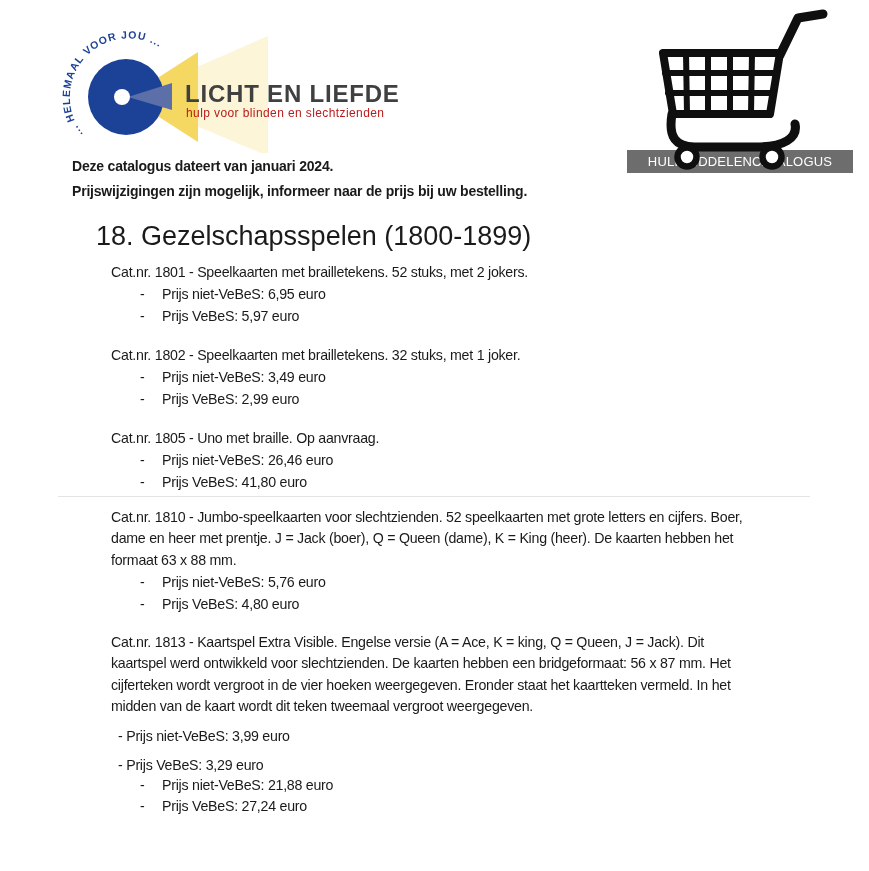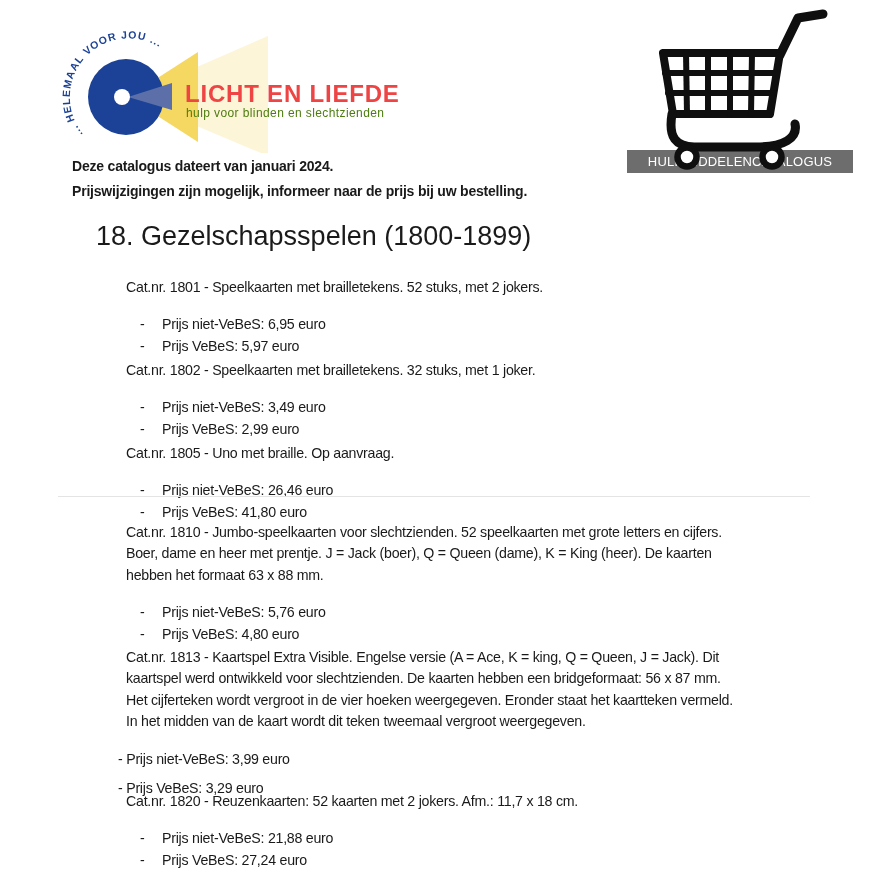--- a/index.html
+++ b/index.html
@@ -13,26 +13,26 @@
     font-family: "Liberation Sans", sans-serif;
     color: #1a1a1a;
   }
 
   
   .logo-wrap { position: absolute; left: 58px; top: 28px; width: 400px; height: 125px; }
   .logo-svg { position: absolute; left: 0; top: 0; }
   .logo-title {
     position: absolute; left: 127px; top: 52px;
     font-size: 24px; font-weight: bold; letter-spacing: 0.8px;
-    color: #ef4444; white-space: nowrap;
+    color: #404040; white-space: nowrap;
   }
   .logo-subtitle {
     position: absolute; left: 128px; top: 78px;
     font-size: 12px; letter-spacing: 0.4px;
-    color: #4d7c0f; white-space: nowrap;
+    color: #b91c1c; white-space: nowrap;
   }
 
   
   .cart-block { position: absolute; left: 0; top: 0; }
   .cart-banner {
     position: absolute; left: 627px; top: 150px; width: 226px; height: 23px;
     background: #6d6d6d; color: #ffffff;
     font-size: 13px; line-height: 23px; text-align: center; letter-spacing: 0.2px;
     white-space: nowrap;
   }
@@ -50,21 +50,21 @@
   }
 
   
   .item { position: absolute; left: 110px; width: 648px; font-size: 14.2px; letter-spacing: -0.25px; line-height: 21.4px; }
   .b1801 { top: 261px; }
   .b1802 { top: 344px; }
   .b1805 { top: 427px; }
   .b1810 { top: 506px; }
   .b1813 { top: 631px; }
   .b1820 { top: 775px; }
-  .item-head { margin: 16px; }
+  .item-head { margin: 1px; }
   .price-row { position: relative; padding-left: 52px; }
   .price-row .marker { position: absolute; left: 30px; }
   .price-inline { margin: 8px; }
 
   .divider {
     position: absolute; left: 58px; top: 496px; width: 752px; height: 1px;
     background: #e4e4e4;
   }
 </style>
 </head>
@@ -178,21 +178,20 @@
     </div>
   </section>
 
   <section class="item b1813">
     <p class="item-head">Cat.nr. 1813 - Kaartspel Extra Visible. Engelse versie (A = Ace, K = king, Q = Queen, J = Jack). Dit kaartspel werd ontwikkeld voor slechtzienden. De kaarten hebben een bridgeformaat: 56 x 87 mm. Het cijferteken wordt vergroot in de vier hoeken weergegeven. Eronder staat het kaartteken vermeld. In het midden van de kaart wordt dit teken tweemaal vergroot weergegeven.</p>
     <p class="price-inline">- Prijs niet-VeBeS: 3,99 euro</p>
     <p class="price-inline">- Prijs VeBeS: 3,29 euro</p>
   </section>
 
   <section class="item b1820">
-    <p class="item-head">Cat.nr. 1820 - Reuzenkaarten: 52 kaarten met 2 jokers. Afm.: 11,7 x 18 cm.</p>
     <div class="price-row">
       <span class="marker">-</span>
       <span>Prijs niet-VeBeS: 21,88 euro</span>
     </div>
     <div class="price-row">
       <span class="marker">-</span>
       <span>Prijs VeBeS: 27,24 euro</span>
     </div>
   </section>
 

